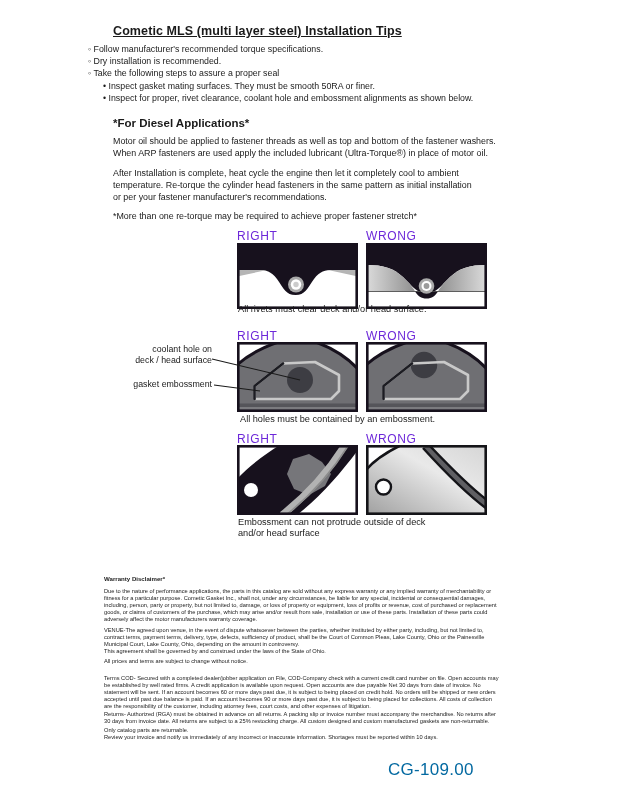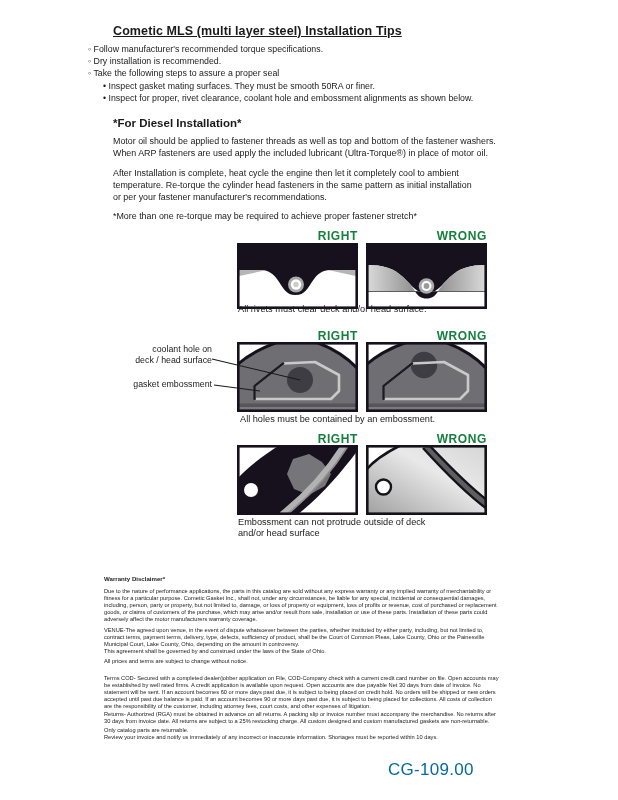--- a/index.html
+++ b/index.html
@@ -12,22 +12,22 @@
   .tips{position:absolute;left:88px;top:43px;font-size:8.8px;line-height:12.2px;}
   .tip{white-space:nowrap;}
   .tip.l1::before{content:"◦ ";font-size:8.8px;}
   .tip.l2{padding-left:15px;}
   .tip.l2::before{content:"• ";}
 
   .diesel{position:absolute;left:113px;top:117px;width:412px;}
   .diesel h2{margin:0 0 6px 0;font-size:11.5px;font-weight:bold;}
   .diesel p{margin:3px 0 7px 0;font-size:8.9px;line-height:12.3px;white-space:pre-line;}
 
-  .dlabel{position:absolute;width:121px;text-align:right;font-size:12px;font-weight:bold;
-          letter-spacing:.6px;color:#15803d;}
+  .dlabel{position:absolute;width:121px;text-align:left;font-size:12px;font-weight:normal;
+          letter-spacing:.6px;color:#6d28d9;}
   .dbox{position:absolute;width:121px;display:block;}
   .dcap{position:absolute;font-size:9.2px;line-height:10.6px;white-space:pre-line;}
   .side-label{position:absolute;left:110px;width:102px;text-align:right;font-size:8.8px;
               line-height:11px;white-space:pre-line;}
   .leaders{position:absolute;left:210px;top:346px;width:95px;height:50px;pointer-events:none;}
 
   .disc{position:absolute;left:104px;width:500px;font-size:5.7px;line-height:6.95px;
         color:#222;white-space:pre-line;}
   .disc-h{font-weight:bold;font-size:6.1px;}
 
@@ -42,21 +42,21 @@
 
   <div class="tips">
     <div class="tip l1"><span>Follow manufacturer's recommended torque specifications.</span></div>
     <div class="tip l1"><span>Dry installation is recommended.</span></div>
     <div class="tip l1"><span>Take the following steps to assure a proper seal</span></div>
     <div class="tip l2"><span>Inspect gasket mating surfaces.  They must be smooth 50RA or finer.</span></div>
     <div class="tip l2"><span>Inspect for proper, rivet clearance, coolant hole and embossment alignments as shown below.</span></div>
   </div>
 
   <div class="diesel">
-    <h2>*For Diesel Installation*</h2>
+    <h2>*For Diesel Applications*</h2>
     <p>Motor oil should be applied to fastener threads as well as top and bottom of the fastener washers.
 When ARP fasteners are used apply the included lubricant (Ultra-Torque®) in place of motor oil.</p>
     <p>After Installation is complete, heat cycle the engine then let it completely cool to ambient
 temperature. Re-torque the cylinder head fasteners in the same pattern as initial installation
 or per your fastener manufacturer's recommendations.</p>
     <p>*More than one re-torque may be required to achieve proper fastener stretch*</p>
   </div>
 
   <div class="dlabel" style="left:237px;top:229px">RIGHT</div>
   <div class="dlabel" style="left:366px;top:229px">WRONG</div>

